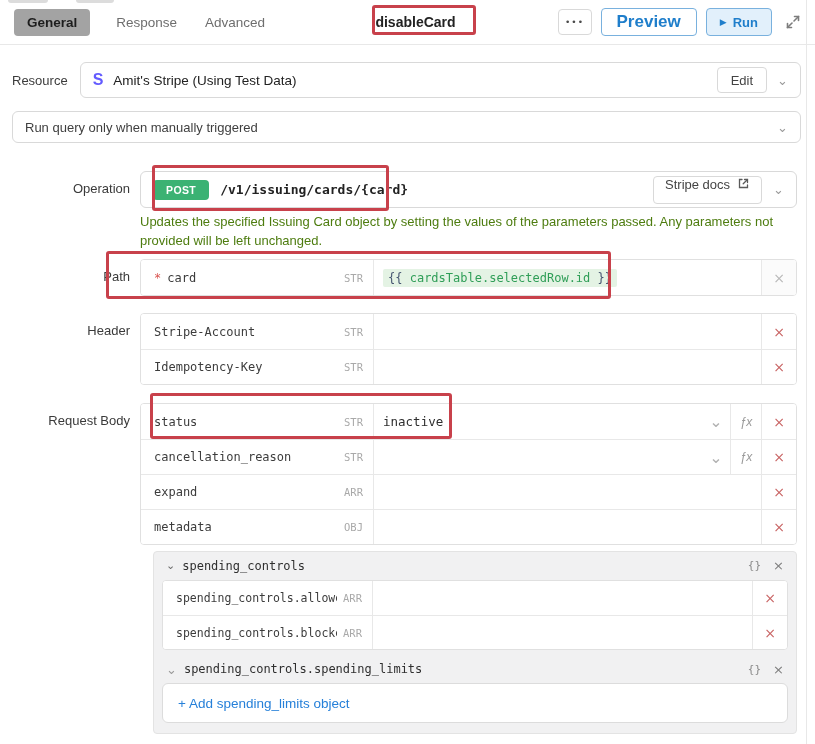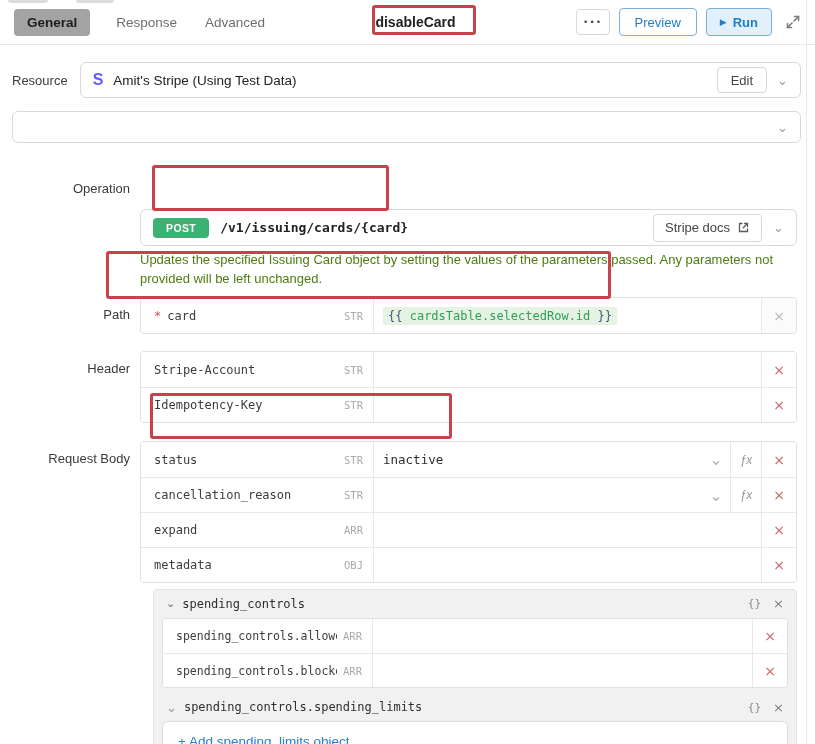--- a/index.html
+++ b/index.html
@@ -16,21 +16,21 @@
     display:flex; align-items:center; padding:0 14px; }
   .tabs { display:flex; align-items:center; gap:24px; z-index:2; }
   .tab { font-size:13.5px; color:#6e6e6e; padding:6px 2px; cursor:pointer; white-space:nowrap; }
   .tab.active { background:#a3a3a3; border-radius:4px; padding:6px 13px; color:#1d1d1d; font-weight:700; }
   .toolbar-center { position:absolute; left:0; right:0; text-align:center;
     font-size:14px; font-weight:600; color:#222; z-index:1;margin-left:16px; }
   .toolbar-right { margin-left:auto; display:flex; align-items:center; gap:9px; z-index:2; }
   .more-btn { border:1px solid #d9d9d9; background:#fff; border-radius:4px; height:26px; width:34px;
     color:#4a4a4a; font-size:9px; letter-spacing:1px; cursor:pointer; }
   .preview-btn { border:1px solid #79b1de; background:#fff; color:#1f7ecb; border-radius:4px;
-    height:28px; padding:0 15px; font-size:13px; font-weight:400; cursor:pointer; }
+    height:28px; padding:0 15px; font-size:17px; font-weight:700; cursor:pointer; }
   .run-btn { border:1px solid #79b1de; background:#e2f0fb; color:#1f7ecb; border-radius:4px;
     height:28px; padding:0 13px; font-size:13px; font-weight:600; cursor:pointer;
     display:flex; align-items:center; gap:6px; }
   .run-play { font-size:9px; }
   .expand-icon { margin-left:4px; display:flex; cursor:pointer; }
 
   
   .resource-row { display:flex; align-items:center; margin:17px 14px 0 12px; }
   .resource-label { font-size:13px; color:#3c3c3c; white-space:nowrap; }
   .resource-box { flex:1; margin-left:12px; height:36px; border:1px solid #d9d9d9; border-radius:6px;
@@ -44,26 +44,26 @@
     display:flex; align-items:center; padding:0 12px; font-size:13px; color:#3f3f3f; background:#fff; }
   .trigger-box .chev { margin-left:auto; }
 
   
   .form { margin-top:28px;border-radius:17px; }
   .form-row { display:flex; }
   .form-label { width:140px; padding:10px 10px 0 0; text-align:right; font-size:13px; color:#3a3a3a; }
   .form-field { flex:1; margin-right:18px; min-width:0; }
 
   .op-box { height:37px; border:1px solid #d9d9d9; border-radius:6px; background:#fff;
-    display:flex; align-items:center; padding:0 12px; gap:11px;margin-top:38px; }
+    display:flex; align-items:center; padding:0 12px; gap:11px; }
   .post-badge { background:#3bb273; color:#fff; font-weight:700; font-size:10.5px;
     padding:4px 13px; border-radius:4px; letter-spacing:0.4px; }
   .op-path { font-family:"DejaVu Sans Mono", monospace; font-size:13px; font-weight:600; color:#222; }
   .docs-btn { margin-left:auto; border:1px solid #d9d9d9; background:#fff; border-radius:4px;
-    height:28px; padding:0 11px; font-size:13px; color:#444; display:flex; align-items:center; gap:7px; cursor:pointer; }
+    height:28px; padding:0 11px; font-size:13px; color:#444; display:flex; align-items:flex-start; gap:7px; cursor:pointer; }
   .op-desc { margin-top:4px; max-width:640px; font-size:13px; line-height:19px; color:#4d7c0f; }
 
   .mt9  { margin-top:9px; } .mt17 { margin-top:17px; } .mt18 { margin-top:18px; }
 
   .param-table { border:1px solid #e0e0e0; border-radius:4px; background:#fff; overflow:hidden; }
   .param-row { display:flex; align-items:stretch; height:35px; border-top:1px solid #e8e8e8; background:#fff; }
   .param-row:first-child { border-top:none; }
   .cell-key { width:233px; min-width:233px; display:flex; align-items:center; gap:6px;
     padding:0 10px 0 13px; border-right:1px solid #e8e8e8; overflow:hidden; }
   .key-name { font-family:"DejaVu Sans Mono", monospace; font-size:12px; color:#3c3c3c;
@@ -145,20 +145,21 @@
     <span class="resource-label">Resource</span>
     <div class="resource-box">
       <span class="stripe-s">S</span>
       <span class="resource-name">Amit's Stripe (Using Test Data)</span>
       <button class="edit-btn">Edit</button>
       <span class="chev glyph">⌄</span>
     </div>
   </div>
 
   <div class="trigger-box">
+    <span>Run query only when manually triggered</span>
     <span class="chev glyph">⌄</span>
   </div>
 
   <div class="form">
 
     <div class="form-row">
       <div class="form-label">Operation</div>
       <div class="form-field">
         <div class="op-box">
           <span class="post-badge">POST</span>

